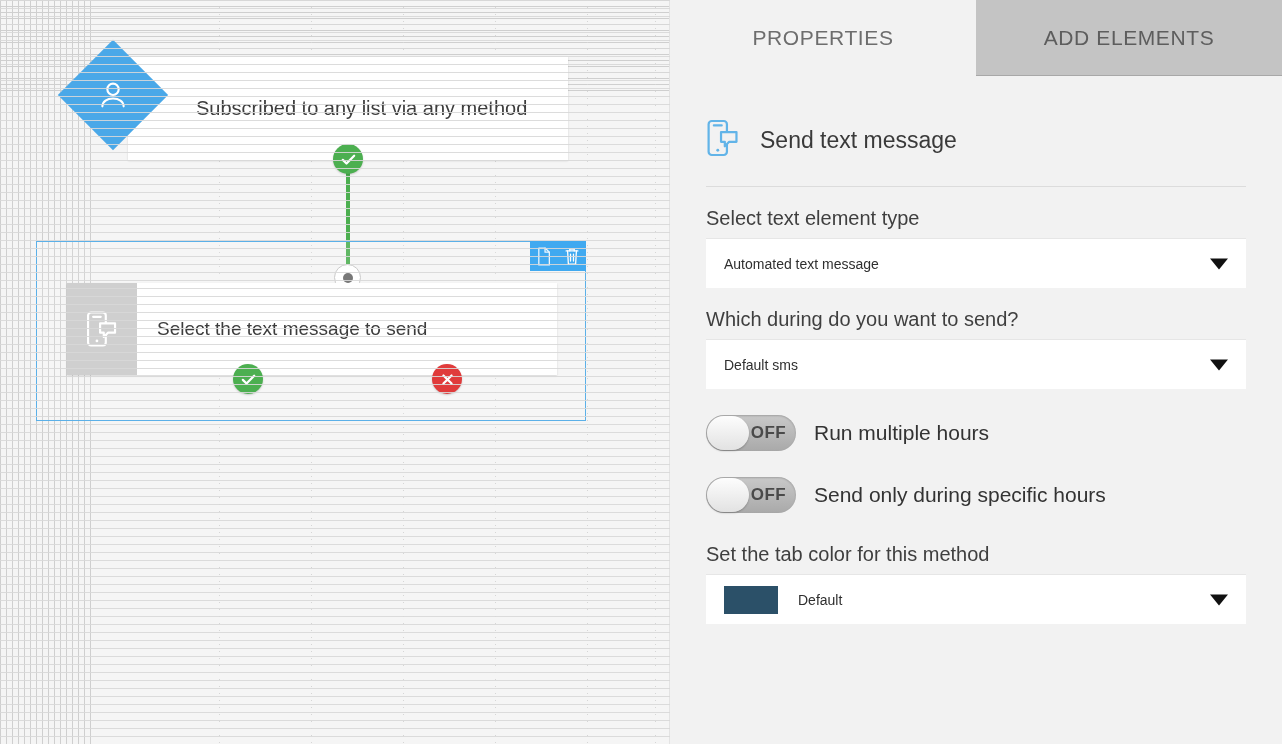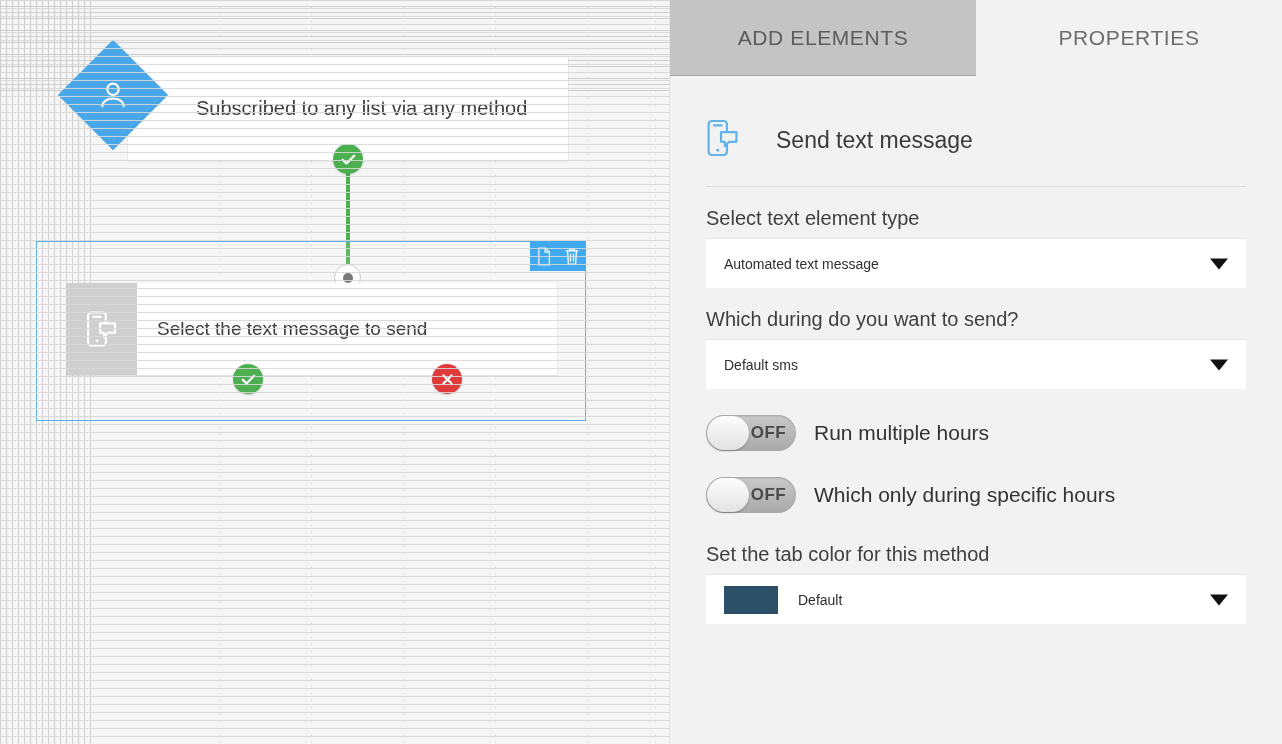--- a/index.html
+++ b/index.html
@@ -168,21 +168,21 @@
     border-bottom:1px solid #a8a8a8;
   }
 
   #panel-body{
     position:absolute; left:0; top:76px;
     width:612px; height:668px;
     padding:0 36px;
   }
   #panel-header{
     display:flex; align-items:center;
-    gap:36px;
+    gap:20px;
     padding-top:42px;
     padding-bottom:24px;
     border-bottom:1px solid #dcdcdc;
   }
   #panel-header .ph-title{
     font-size:23px; color:#3a3a3a;
   }
 
   .field-label{
     font-size:20px; color:#3f3f3f;
@@ -324,25 +324,25 @@
         <path d="M5.5 5.5l13 13M18.5 5.5l-13 13"></path>
       </svg>
     </div>
 
     <div class="canvas-edge"></div>
   </div>
 
   <div id="panel">
 
     <div id="tabs">
+      <div class="tab">
+        <span>PROPERTIES</span>
+      </div>
       <div class="tab active">
         <span>ADD ELEMENTS</span>
-      </div>
-      <div class="tab">
-        <span>PROPERTIES</span>
       </div>
     </div>
 
     <div id="panel-body">
 
       <div id="panel-header">
         <span>
           <svg width="34" height="40" viewBox="0 0 26 30" fill="none" stroke="#62b4e8" stroke-width="1.7" stroke-linecap="round" stroke-linejoin="round">
             <rect x="2" y="2" width="14" height="26" rx="2.4"></rect>
             <path d="M6 5.4h6"></path>
@@ -371,21 +371,21 @@
           <span class="tlabel">OFF</span>
         </div>
         <span class="trow-label">Run multiple hours</span>
       </div>
 
       <div class="toggle-row">
         <div class="toggle">
           <span class="knob"></span>
           <span class="tlabel">OFF</span>
         </div>
-        <span class="trow-label">Which only during specific hours</span>
+        <span class="trow-label">Send only during specific hours</span>
       </div>
 
       <div class="field-label" style="margin-top:30px">Set the tab color for this method</div>
       <div class="select-box">
         <span class="swatch" style="background: rgb(43, 80, 104);"></span>
         <span class="sel-value">Default</span>
         <span class="caret"></span>
       </div>
 
     </div>

